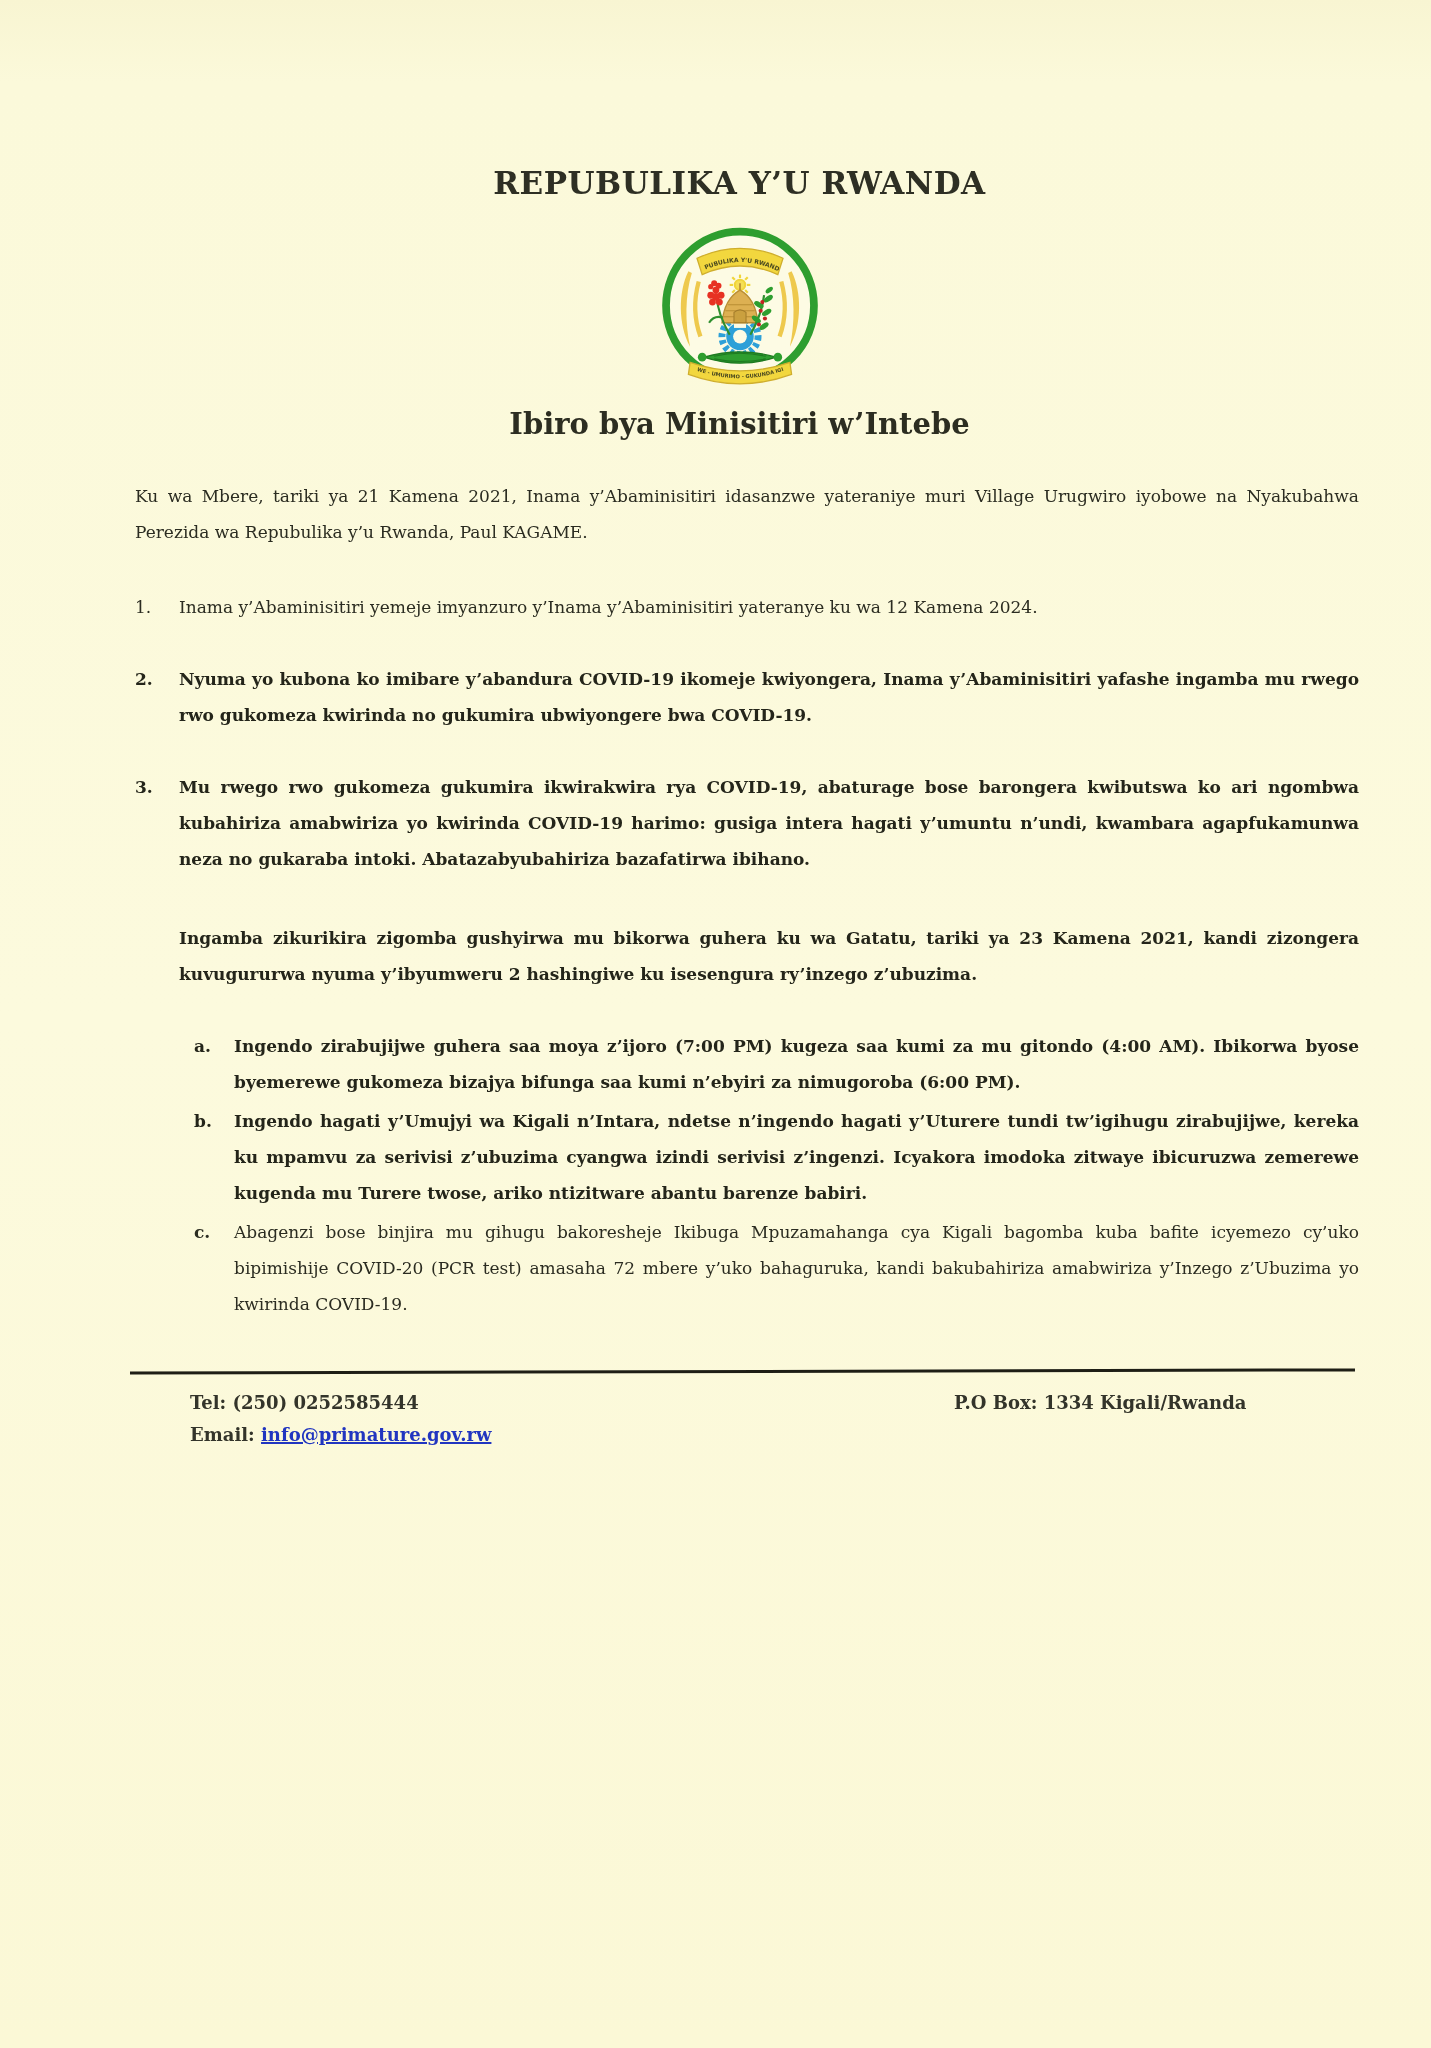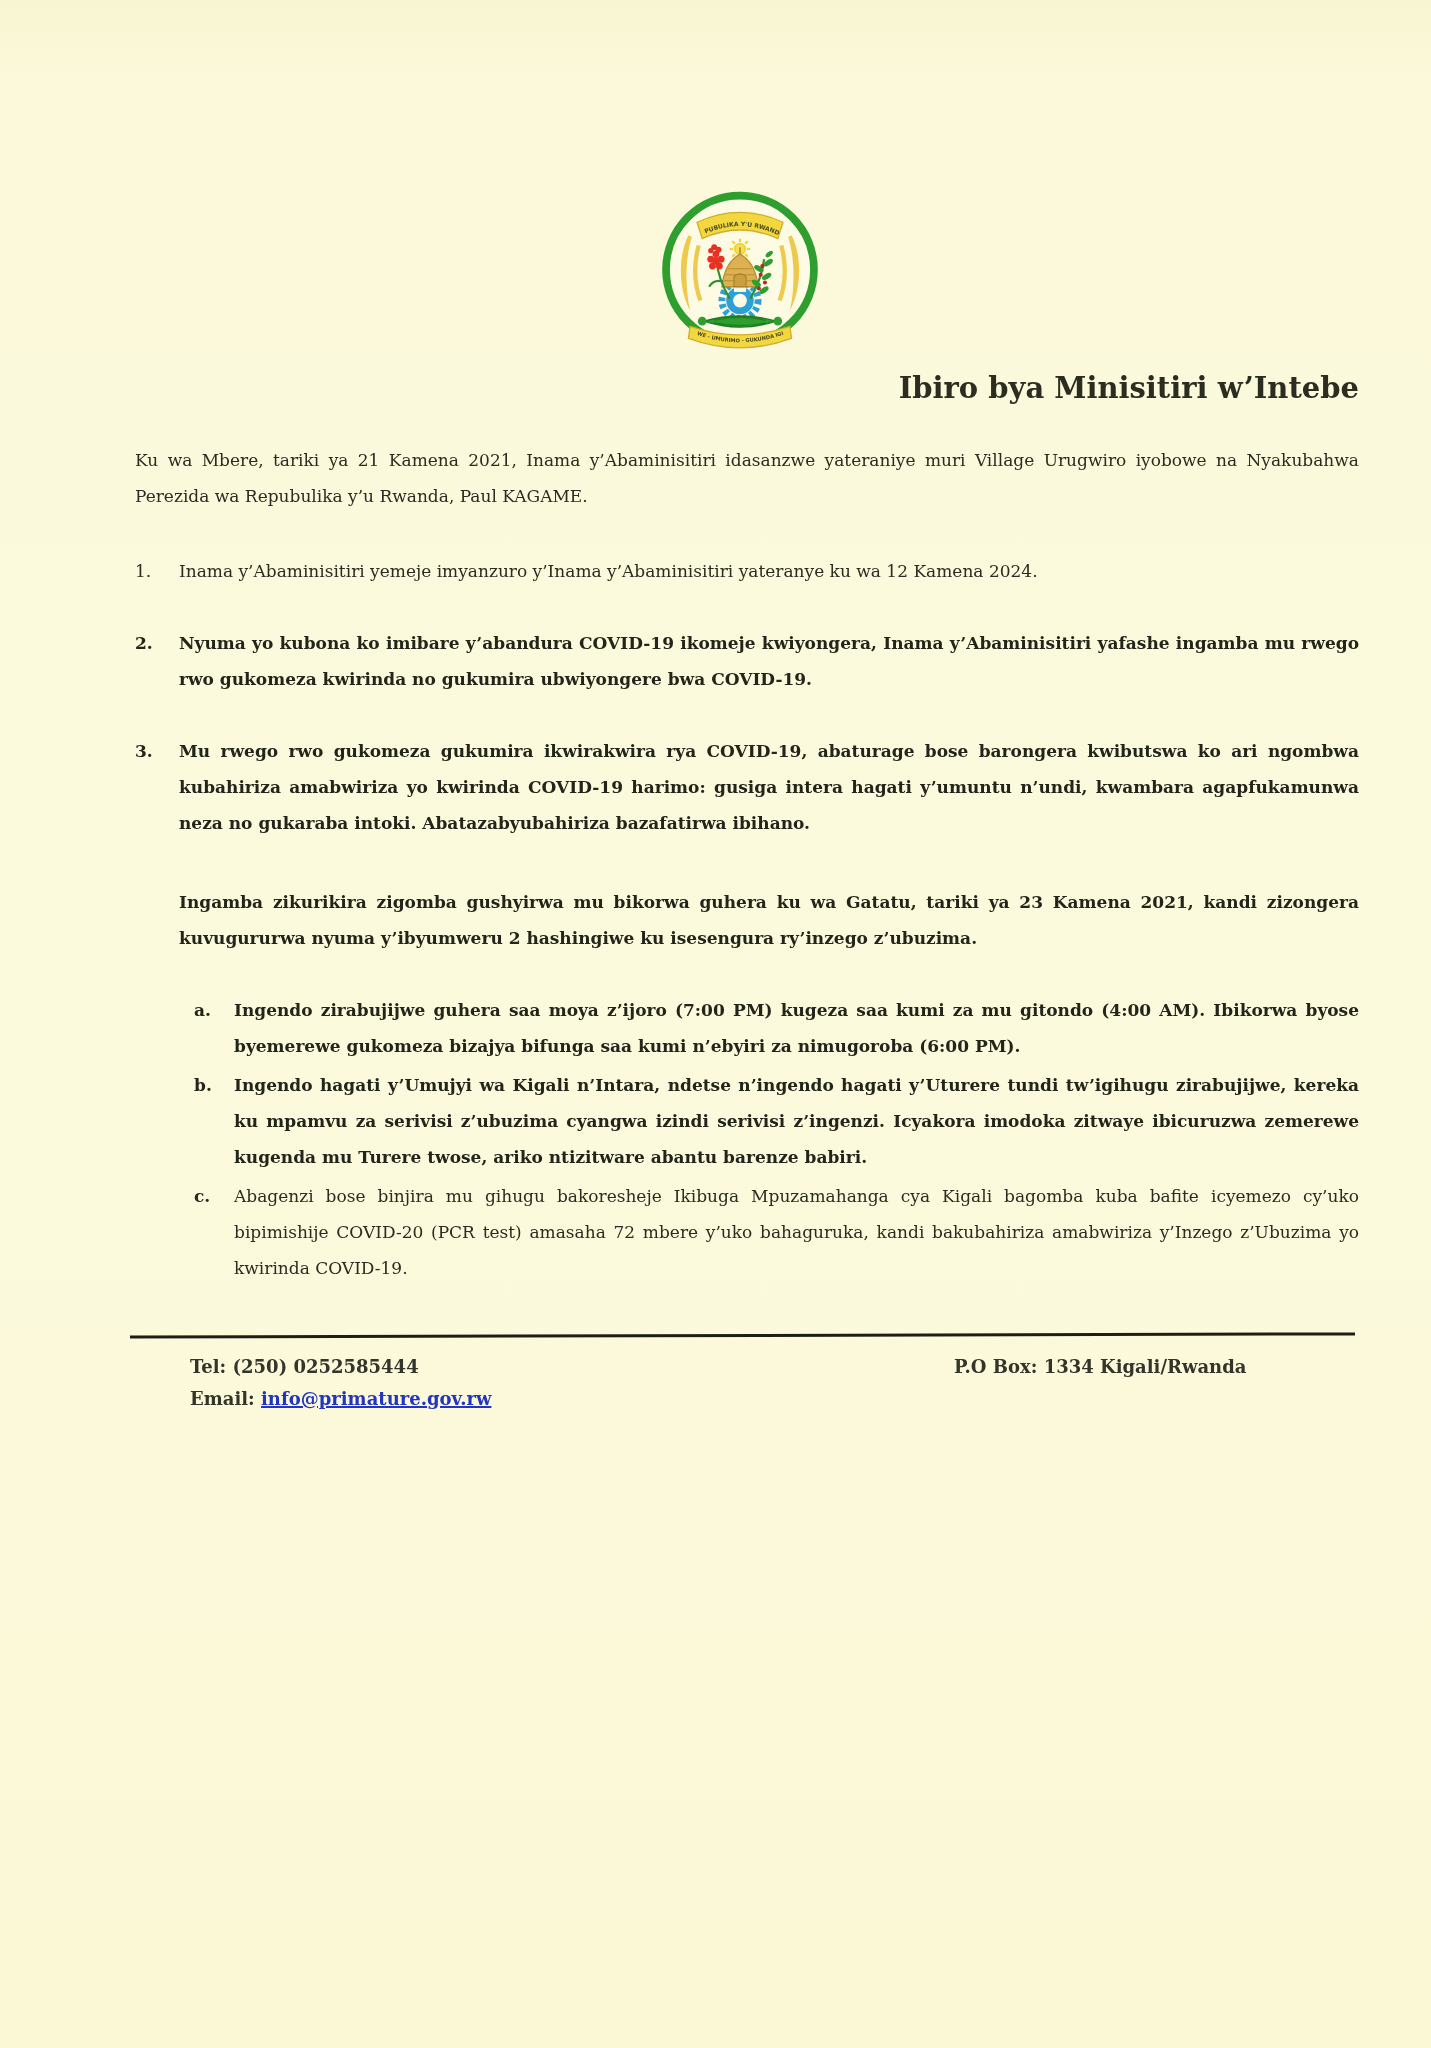--- a/index.html
+++ b/index.html
@@ -23,21 +23,20 @@
     font-weight: bold;
     letter-spacing: 0.5px;
     color: #2e2f24;
   }
   .emblem-wrap { margin-top: 18px; line-height: 0; }
   .office-name {
     margin-top: 8px;
     font-size: 29px;
     font-weight: bold;
     color: #2c2d21;
-    text-align: right;
   }
   
   .doc-heading {
     margin-top: 74px;
     font-size: 26px;
     font-weight: bold;
     white-space: nowrap;
     text-align: center;
     letter-spacing: -0.2px;
     color: #26271c;
@@ -84,20 +83,21 @@
     text-decoration-thickness: 2px;
     cursor: pointer;
   }
 </style>
 </head>
 <body>
 
 <div class="page">
 
   <div class="header">
+    <div class="republic-title">REPUBULIKA Y’U RWANDA</div>
 
     <div class="emblem-wrap">
       <svg width="172" height="180" viewBox="0 0 200 204" xmlns="http://www.w3.org/2000/svg">
 
         <circle cx="100" cy="98" r="86" fill="#fdfbe4" stroke="#2e9e2f" stroke-width="9"></circle>
 
         <path d="M40,58 C28,82 28,120 42,146 C36,118 36,86 44,60 Z" fill="#eec94d"></path>
         <path d="M160,58 C172,82 172,120 158,146 C164,118 164,86 156,60 Z" fill="#eec94d"></path>
         <path d="M52,70 C46,92 46,112 54,134" fill="none" stroke="#eec94d" stroke-width="5"></path>
         <path d="M148,70 C154,92 154,112 146,134" fill="none" stroke="#eec94d" stroke-width="5"></path>

